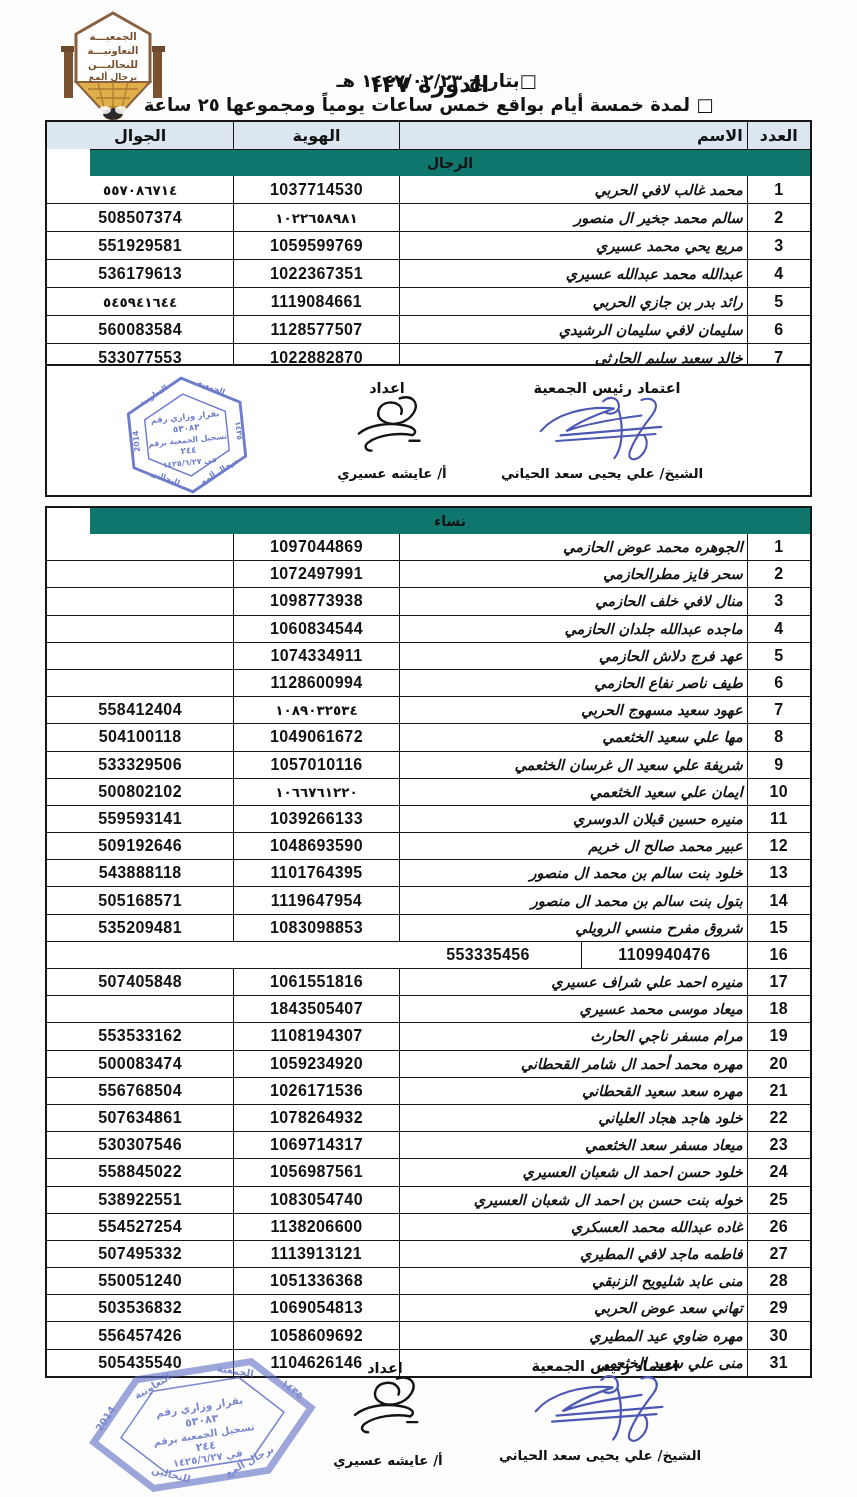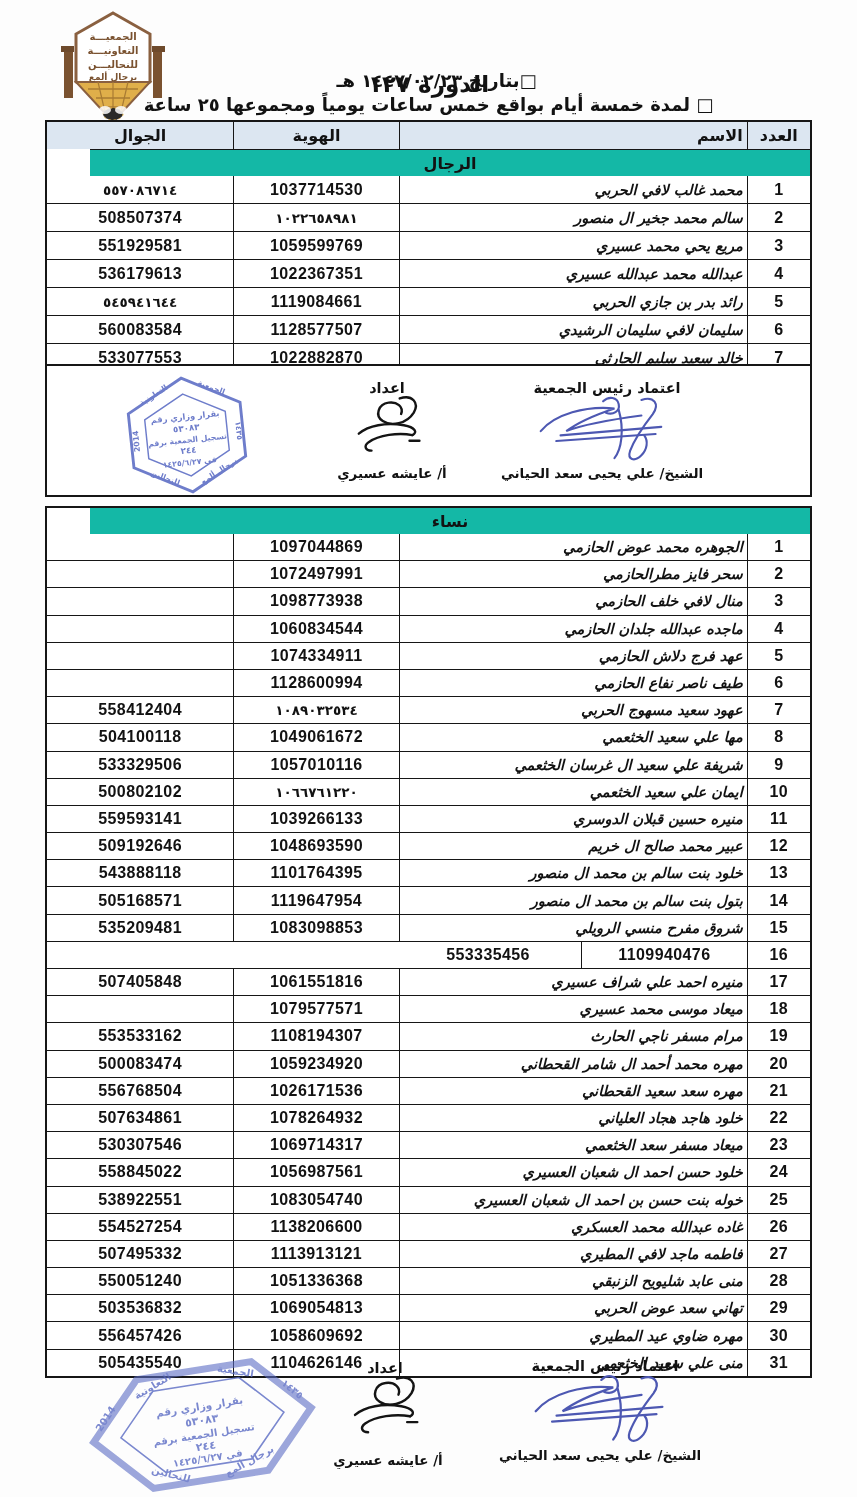--- a/index.html
+++ b/index.html
@@ -28,22 +28,22 @@
   .cell{box-sizing:border-box;border-left:1.6px solid #161616;display:flex;
         align-items:center;justify-content:center;overflow:hidden;white-space:nowrap;}
   .cell:last-child{border-left:none;}
   .c-num{width:8.3%;}
   .c-name{width:45.6%;justify-content:flex-start;padding-right:4px;}
   .c-id{width:21.7%;}
   .c-mob{width:24.4%;}
   .thead{height:27px;background:#dce6f1;}
   .thead .cell{font-weight:bold;font-size:16px;}
   .thead .c-name{justify-content:flex-start;}
-  .secbar{height:26px;background:#14b8a6;display:flex;align-items:center;
-          justify-content:center;font-weight:bold;font-size:16px;
+  .secbar{height:26px;background:#0f766e;display:flex;align-items:center;
+          justify-content:center;font-weight:bold;font-size:14px;
           border-top:1.6px solid #161616;margin-left:43px;}
   .tbl-women .secbar{border-top:none;}
   .tbl-men .drow{height:27px;}
   .tbl-women .drow{height:26.2px;}
   .drow .c-name{font-weight:bold;font-size:14.5px;font-style:italic;}
   .drow .c-num{font-weight:bold;font-size:16px;}
   .numtxt{font-weight:bold;font-size:16px;letter-spacing:.4px;}
   .aind{font-size:13.5px;letter-spacing:1.6px;}
 
   
@@ -296,21 +296,21 @@
         </div>
         <div class="row drow">
           <div class="cell c-num numtxt">17</div>
           <div class="cell c-name ar">منيره احمد علي شراف عسيري</div>
           <div class="cell c-id numtxt">1061551816</div>
           <div class="cell c-mob numtxt">507405848</div>
         </div>
         <div class="row drow">
           <div class="cell c-num numtxt">18</div>
           <div class="cell c-name ar">ميعاد موسى محمد عسيري</div>
-          <div class="cell c-id numtxt">1079577571</div>
+          <div class="cell c-id numtxt">1843505407</div>
           <div class="cell c-mob numtxt"></div>
         </div>
         <div class="row drow">
           <div class="cell c-num numtxt">19</div>
           <div class="cell c-name ar">مرام مسفر ناجي الحارث</div>
           <div class="cell c-id numtxt">1108194307</div>
           <div class="cell c-mob numtxt">553533162</div>
         </div>
         <div class="row drow">
           <div class="cell c-num numtxt">20</div>

